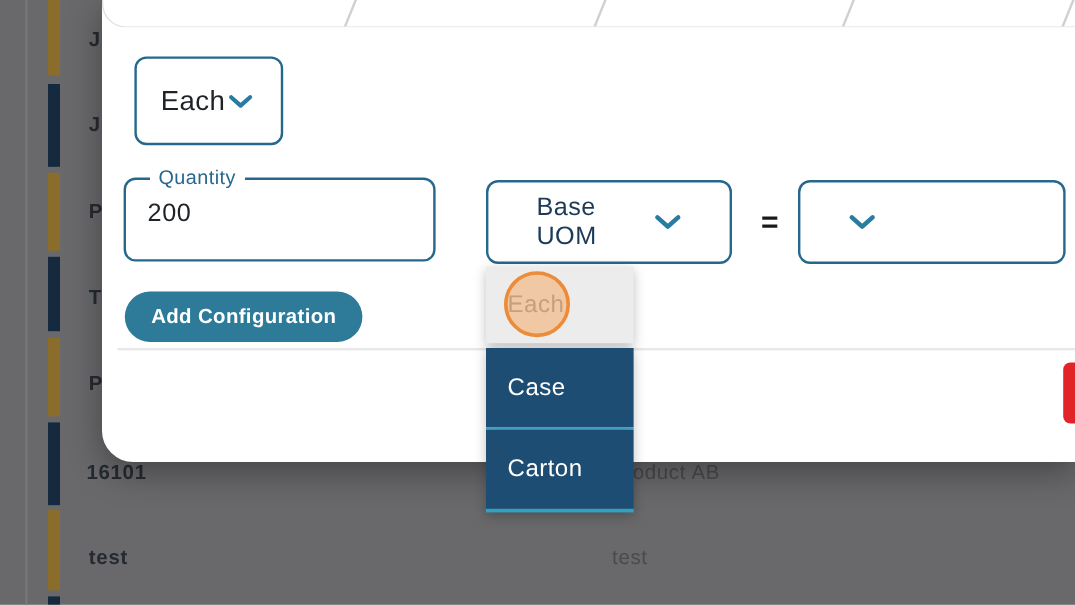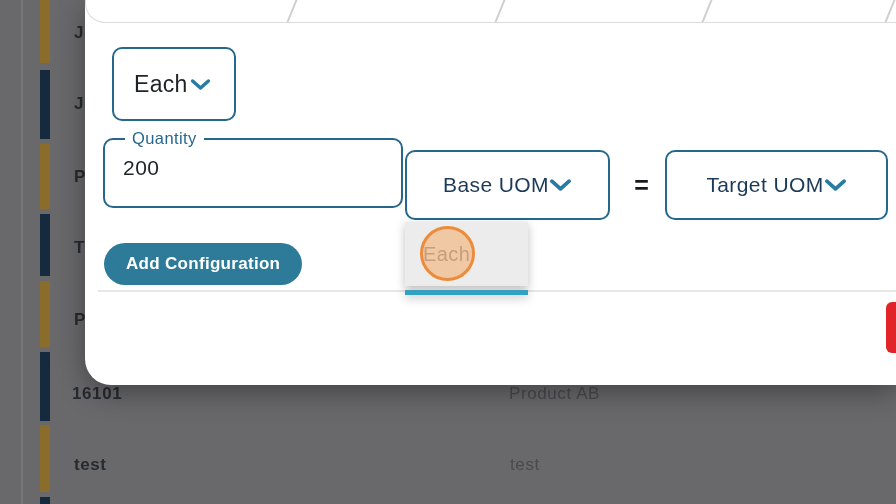--- a/index.html
+++ b/index.html
@@ -40,31 +40,31 @@
   .outline-box{
     position:absolute;box-sizing:border-box;
     border:2px solid var(--teal-border,#26688c);border-radius:10px;
     background:#fff;display:flex;align-items:center;
   }
   .unit-select{left:27px;top:47px;width:124px;height:74px;padding-left:20px;cursor:pointer;}
   .unit-select .val{font-size:23px;font-weight:500;color:#1e2328;letter-spacing:.3px;}
   .chev{color:var(--chevron-teal,#2a7ba1);display:inline-flex;}
   .unit-select .chev{margin-left:2px;}
   fieldset.qty{
-    position:absolute;left:18px;top:129px;width:300px;height:79px;margin:0;padding:0;min-width:0;
+    position:absolute;left:18px;top:139px;width:260px;height:79px;margin:0;padding:0;min-width:0;
     border:2px solid var(--teal-border,#26688c);border-radius:10px;background:#fff;box-sizing:border-box;
   }
   fieldset.qty legend{
     margin-left:20px;padding:0 7px;font-size:16.5px;font-weight:500;
     color:var(--label-teal,#27688e);letter-spacing:.4px;
   }
   fieldset.qty .qty-value{
     padding:8px 0 0 18px;font-size:21px;color:#1e2328;letter-spacing:.5px;
   }
-  .uom-select{justify-content:center;padding:0 24px;cursor:pointer;}
+  .uom-select{justify-content:space-between;padding:0 40px;cursor:pointer;}
   .uom-select .lbl{font-size:21px;font-weight:500;color:var(--teal-text,#1c3a57);letter-spacing:.4px;}
   .base-uom{left:320px;top:150px;width:205px;height:70px;}
   .equals{
     position:absolute;left:533px;top:150px;width:47px;height:70px;
     display:flex;align-items:center;justify-content:center;
     font-size:25px;font-weight:600;color:#17191d;
   }
   .target-uom{left:580px;top:150px;width:223px;height:70px;}
   .add-btn{
     position:absolute;left:19px;top:243px;height:42px;padding:0 22px;
@@ -152,34 +152,35 @@
     <span class="chev">
       <svg width="23" height="14" viewBox="0 0 24 14">
           <polyline points="3,3 12,11 21,3" fill="none" stroke="currentColor" stroke-width="4" stroke-linecap="round" stroke-linejoin="round"></polyline>
         </svg>
     </span>
   </div>
 
   <div class="equals">=</div>
 
   <div class="outline-box uom-select target-uom">
-    <span class="lbl">Target UOM</span>
     <span class="chev">
       <svg width="23" height="14" viewBox="0 0 24 14">
           <polyline points="3,3 12,11 21,3" fill="none" stroke="currentColor" stroke-width="4" stroke-linecap="round" stroke-linejoin="round"></polyline>
         </svg>
     </span>
   </div>
 
   <button class="add-btn">Add Configuration</button>
 
   <div class="modal-divider"></div>
 </div>
 
 <button class="red-btn"></button>
 
 <div class="uom-menu">
   <div class="menu-item disabled">Each</div>
+  <div class="menu-item dark">Case</div>
   <div class="menu-sep"></div>
+  <div class="menu-item dark">Carton</div>
   <div class="menu-bottom"></div>
 </div>
 
 <div class="click-indicator"></div>
 
 </body></html>

